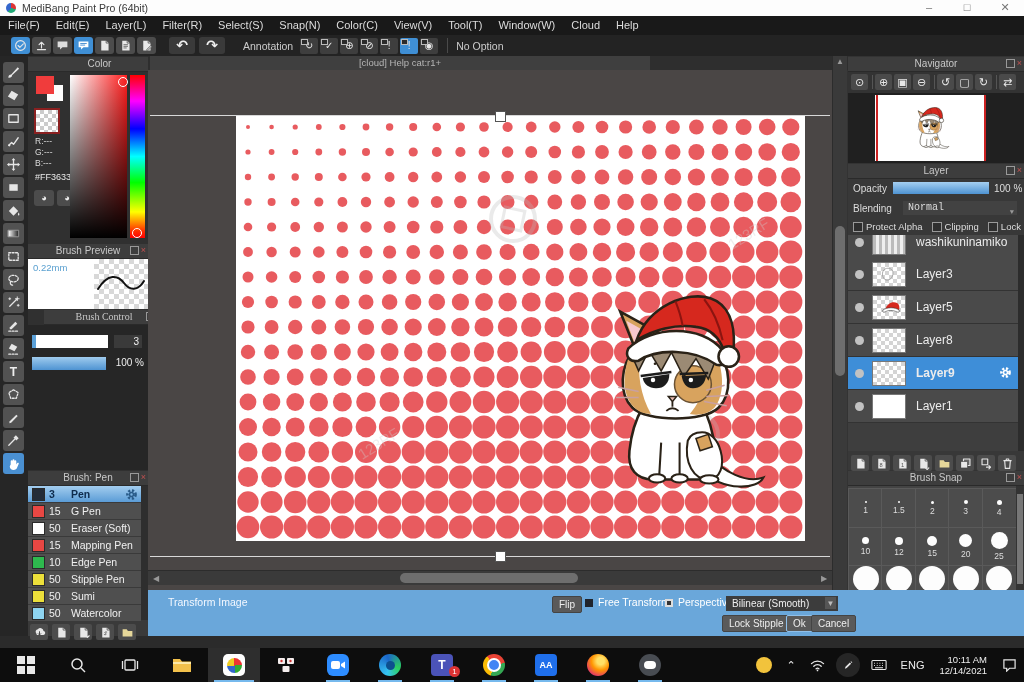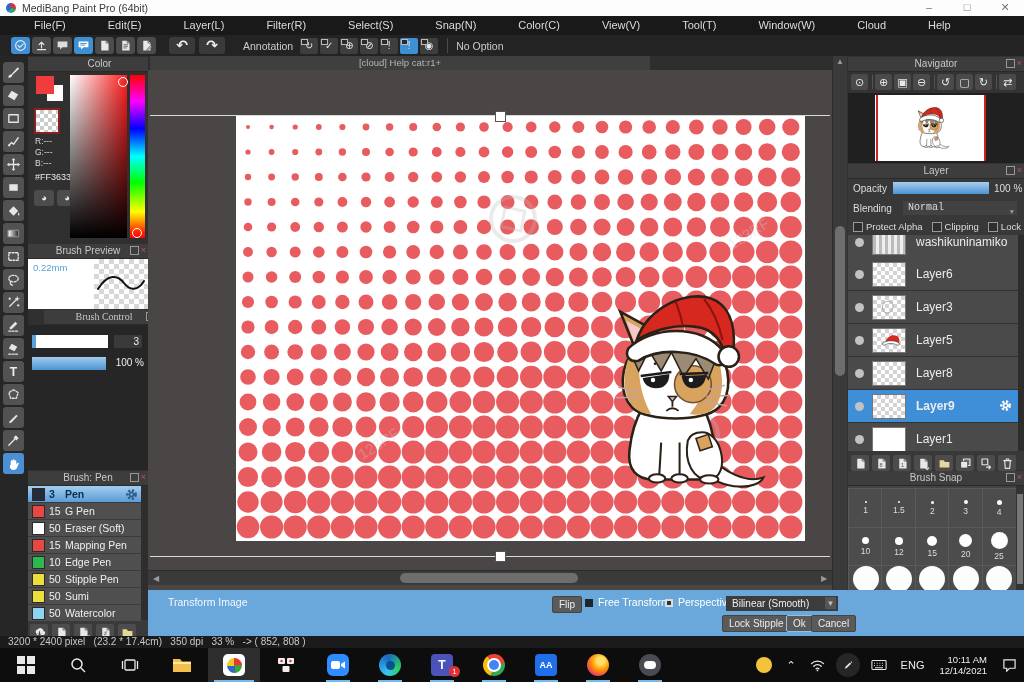--- a/index.html
+++ b/index.html
@@ -10,21 +10,21 @@
   
   #titlebar{position:absolute;left:0;top:0;width:1024px;height:16px;background:#fdfdfd;
             display:flex;align-items:center;color:#3a3a3a;font-size:10.5px;}
   #appicon{width:10px;height:10px;border-radius:50%;margin:0 6px 0 6px;
            background:conic-gradient(#d33 0 30%,#2a7 30% 62%,#36c 62% 100%);}
   #wincontrols{margin-left:auto;display:flex;}
   .winbtn{width:38px;height:16px;text-align:center;line-height:15px;color:#777;font-size:11px;}
   
   #menubar{position:absolute;left:0;top:16px;width:1024px;height:19px;background:#191919;
            display:flex;align-items:center;font-size:11px;color:#dcdcdc;}
-  .menu-item{padding:12px 8px;line-height:19px;margin-left:26px;}
+  .menu-item{padding:12px 8px;line-height:19px;}
   
   #toolbar{position:absolute;left:0;top:35px;width:1024px;height:21px;background:#232323;
            display:flex;align-items:center;font-size:10.5px;}
   .tb-icon{width:19px;height:17px;margin:0 1px;border-radius:3px;background:#4c4c4c;
            display:flex;align-items:center;justify-content:center;font-size:11px;color:#e8e8e8;}
   .tb-icon.blue{background:#3f8fd5;}
   .tb-icon svg{width:13px;height:13px;}
   .tb-sep{width:10px;}
   .tb-vr{width:1px;height:15px;background:#4a4a4a;margin:0 8px;}
   .arrow-btn{width:26px;height:17px;border-radius:3px;background:#3a3a3a;margin:0 2px;
@@ -78,21 +78,21 @@
               color:#eee;font-size:10px;text-align:right;line-height:13px;padding-right:3px;box-sizing:border-box;}
   .slider2{position:absolute;left:4px;top:32px;width:74px;height:13px;
            background:linear-gradient(to bottom,#9fcbee,#4e93d2);}
   .slider2-val{position:absolute;left:82px;top:31px;width:34px;color:#eee;font-size:10px;line-height:14px;text-align:right;}
   #brushes-body{position:absolute;left:0;top:430px;width:120px;height:150px;background:#3a3a3a;}
   .brush-row{position:relative;width:113px;height:16px;background:#4f4f4f;border-bottom:1px solid #3a3a3a;
              display:flex;align-items:center;font-size:10.5px;color:#f0f0f0;}
   .brush-row.selected{background:linear-gradient(to bottom,#a3cdef,#5b9cd6);color:#0e2c4e;font-weight:bold;}
   .brush-sw{width:11px;height:11px;margin:0 4px 0 4px;border:1px solid #2a2a2a;flex:0 0 auto;}
   .brush-size{width:16px;flex:0 0 auto;}
-  .brush-name{white-space:nowrap;}
+  .brush-name{margin-left:6px;white-space:nowrap;}
   .brush-gear{margin-left:auto;margin-right:3px;}
   .brush-scroll{position:absolute;right:0;top:0;width:7px;height:134px;background:#2e2e2e;}
   #brush-footer{position:absolute;left:2px;top:138px;display:flex;gap:4px;}
   .pf-icon{width:18px;height:16px;border-radius:2px;background:#4c4c4c;display:flex;align-items:center;justify-content:center;}
   .pf-icon svg{width:13px;height:13px;}
   
   #canvasarea{position:absolute;left:148px;top:56px;width:700px;height:580px;background:#333;}
   #tabbar{position:absolute;left:0;top:0;width:700px;height:14px;background:#2e2e2e;}
   #tab{position:absolute;left:2px;top:0;width:500px;height:14px;background:#3f3f3f;
        color:#b5b5b5;font-size:9.5px;text-align:center;line-height:14px;}
@@ -1065,25 +1065,20 @@
       <div id="layer-list">
           <div style="height: 23px; overflow: hidden; position: relative; text-align: right;">
             <div class="layer-row" style="margin-top: -9px;">
               <div class="layer-dot"></div>
               <div class="layer-thumb lt-stripes"></div>
               <div>washikuninamiko</div>
             </div>
           </div>
           <div class="layer-row">
             <div class="layer-dot"></div>
-            <div class="layer-thumb lt-checker"></div>
-            <div>Layer6</div>
-          </div>
-          <div class="layer-row">
-            <div class="layer-dot"></div>
             <div class="layer-thumb lt-checker">
               <svg width="32" height="23" viewBox="0 0 32 23">
                 <path d="M12 6c4-2 8 0 8 4s-3 8-7 7-5-9-1-11z" fill="none" stroke="#999" stroke-width="0.8"></path>
               </svg>
             </div>
             <div>Layer3</div>
           </div>
           <div class="layer-row">
             <div class="layer-dot"></div>
             <div class="layer-thumb lt-checker">
@@ -1268,21 +1263,20 @@
     <div class="tf-radio" style="left:517px">
         <i></i>
       </div>
     <div class="abs" style="left:530px;top:6px;">Perspective</div>
     <div id="tf-select"><span>Bilinear (Smooth)</span><i>▼</i></div>
     <div class="tf-btn" style="left:574px;top:25px;"><span>Lock Stipple</span> <span style="font-size:7px">▼</span></div>
     <div class="tf-btn" style="left:638px;top:25px;border:1px solid #8fc0ea;">Ok</div>
     <div class="tf-btn" style="left:663px;top:25px;">Cancel</div>
   </div>
 
-  <div id="statusbar">3200 * 2400 pixel   (23.2 * 17.4cm)   350 dpi   33 %   -&gt; ( 852, 808 )</div>
 
   <div id="taskbar">
     <div id="tk-apps" style="display:flex">
         <div class="tk-slot">
           <div class="start-grid">
             <span></span>
             <span></span>
             <span></span>
             <span></span>
           </div>

